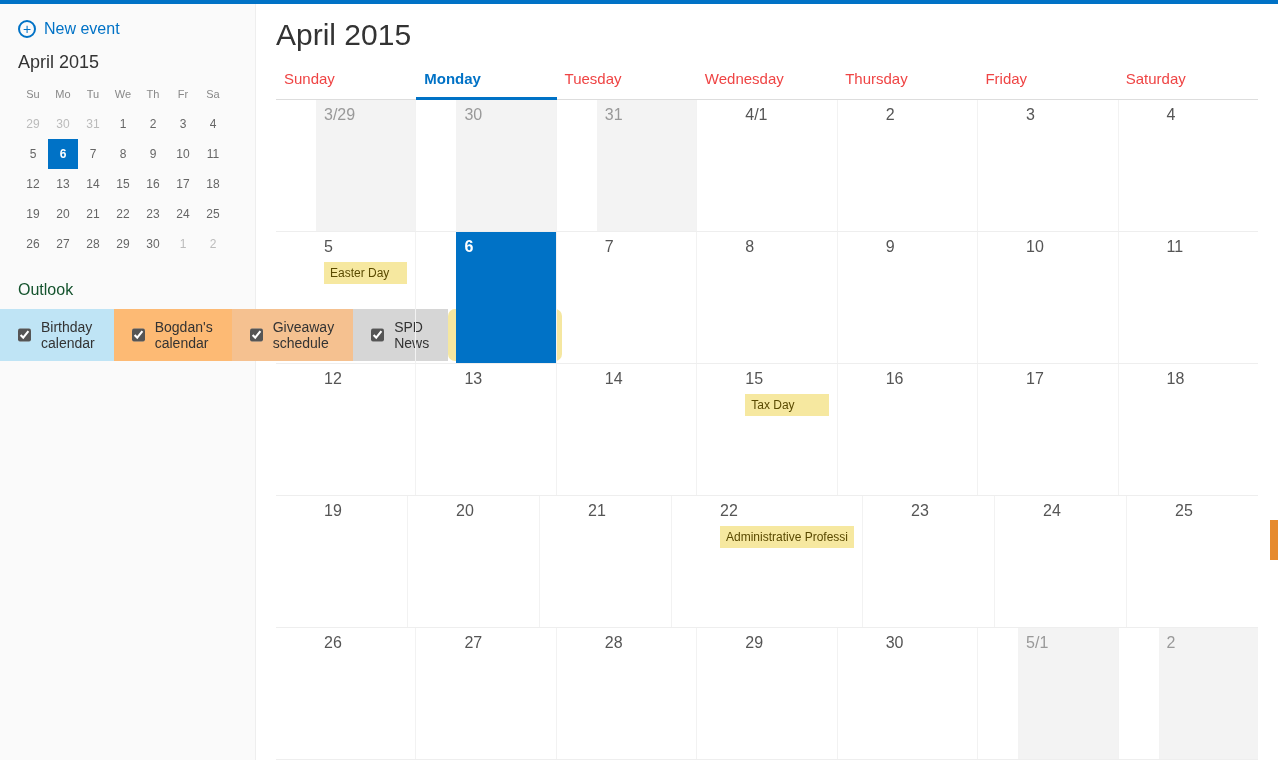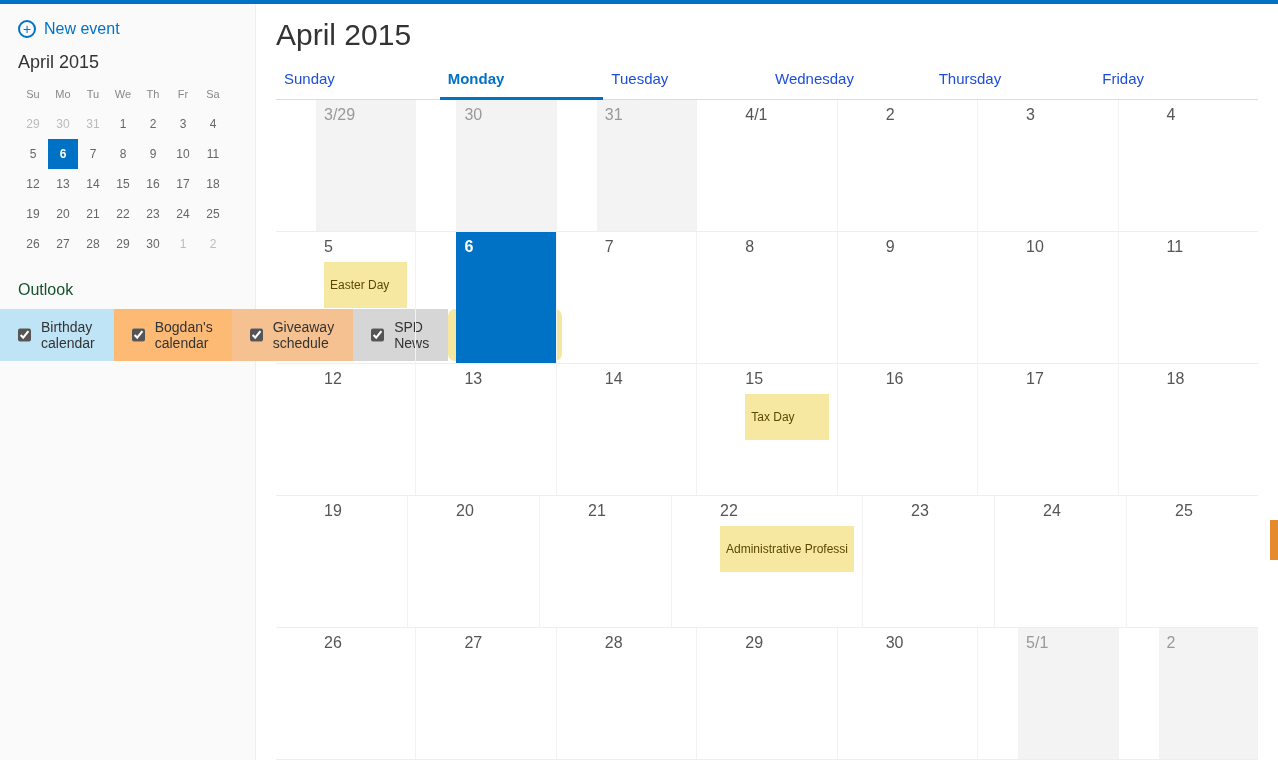--- a/index.html
+++ b/index.html
@@ -18,32 +18,32 @@
 .mini-day { cursor: pointer; }
 .mini-day.other { color: #bbb; }
 .mini-day.selected { background: #0072c6; color: #fff; font-weight: 600; }
 .section-label { font-size: 16px; color: #14532d; padding: 6px 18px 10px 18px; }
 .cal-list { display: flex; }
 .cal-item { display: flex; align-items: center; gap: 10px; padding: 10px 18px; font-size: 14px; color: #333; cursor: pointer; }
 .cal-item input[type=checkbox] { width: 14px; height: 14px; accent-color: #555; background:#fff; }
 .main { flex: 1; padding: 14px 20px 0 20px; display: flex; flex-direction: column; overflow: hidden; }
 .main-title { font-size: 30px; font-weight: 300; color: #333; padding-bottom: 10px; }
 .dow-row { display: flex; border-bottom: 1px solid #ddd; }
-.dow { flex: 1; font-size: 15px; color: #1d4ed8; padding: 8px 8px 10px 8px; }
+.dow { flex: 1; font-size: 15px; color: #ef4444; padding: 8px 8px 10px 8px; }
 .dow.active { color: #0072c6; font-weight: 600; border-bottom: 3px solid #0072c6; margin-bottom: -1px; }
 .grid { flex: 1; display: flex; flex-direction: column; }
 .week { flex: 1; display: flex; border-bottom: 1px solid #eee; }
 .day { flex: 1; position: relative; border-right: 1px solid #f2f2f2; padding: 6px 8px; min-height: 0; margin-left: 40px; }
 .day:last-child { border-right: none; }
 .day .num { font-size: 16px; color: #555; }
 .day.other-month { background: #f3f3f3; }
 .day.other-month .num { color: #999; }
 .day.today { background: #0072c6; }
 .day.today .num { color: #fff; font-weight: 600; }
-.event { margin-top: 6px; font-size: 12px; padding: 16px 6px; white-space: nowrap; overflow: hidden; text-overflow: ellipsis; }
+.event { margin-top: 6px; font-size: 12px; padding: 4px 6px; white-space: nowrap; overflow: hidden; text-overflow: ellipsis; }
 .event.yellow { background: #f6e8a0; color: #5a4a00; }
 .orange-tab { position: absolute; right: 0; top: 520px; width: 8px; height: 40px; background: #e68a2e; }
 </style>
 </head>
 <body>
 
 <div class="topbar"></div>
 <div class="app">
   <aside class="sidebar">
     <div class="new-event">
@@ -134,20 +134,21 @@
 
   <main class="main">
     <div class="main-title">April 2015</div>
     <div class="dow-row" id="dow-row">
         <div class="dow">Sunday</div>
         <div class="dow active">Monday</div>
         <div class="dow">Tuesday</div>
         <div class="dow">Wednesday</div>
         <div class="dow">Thursday</div>
         <div class="dow">Friday</div>
+        <div class="dow">Saturday</div>
       </div>
     <div class="grid" id="grid">
         <div class="week">
           <div class="day other-month">
             <div class="num">3/29</div>
           </div>
           <div class="day other-month">
             <div class="num">30</div>
           </div>
           <div class="day other-month">

